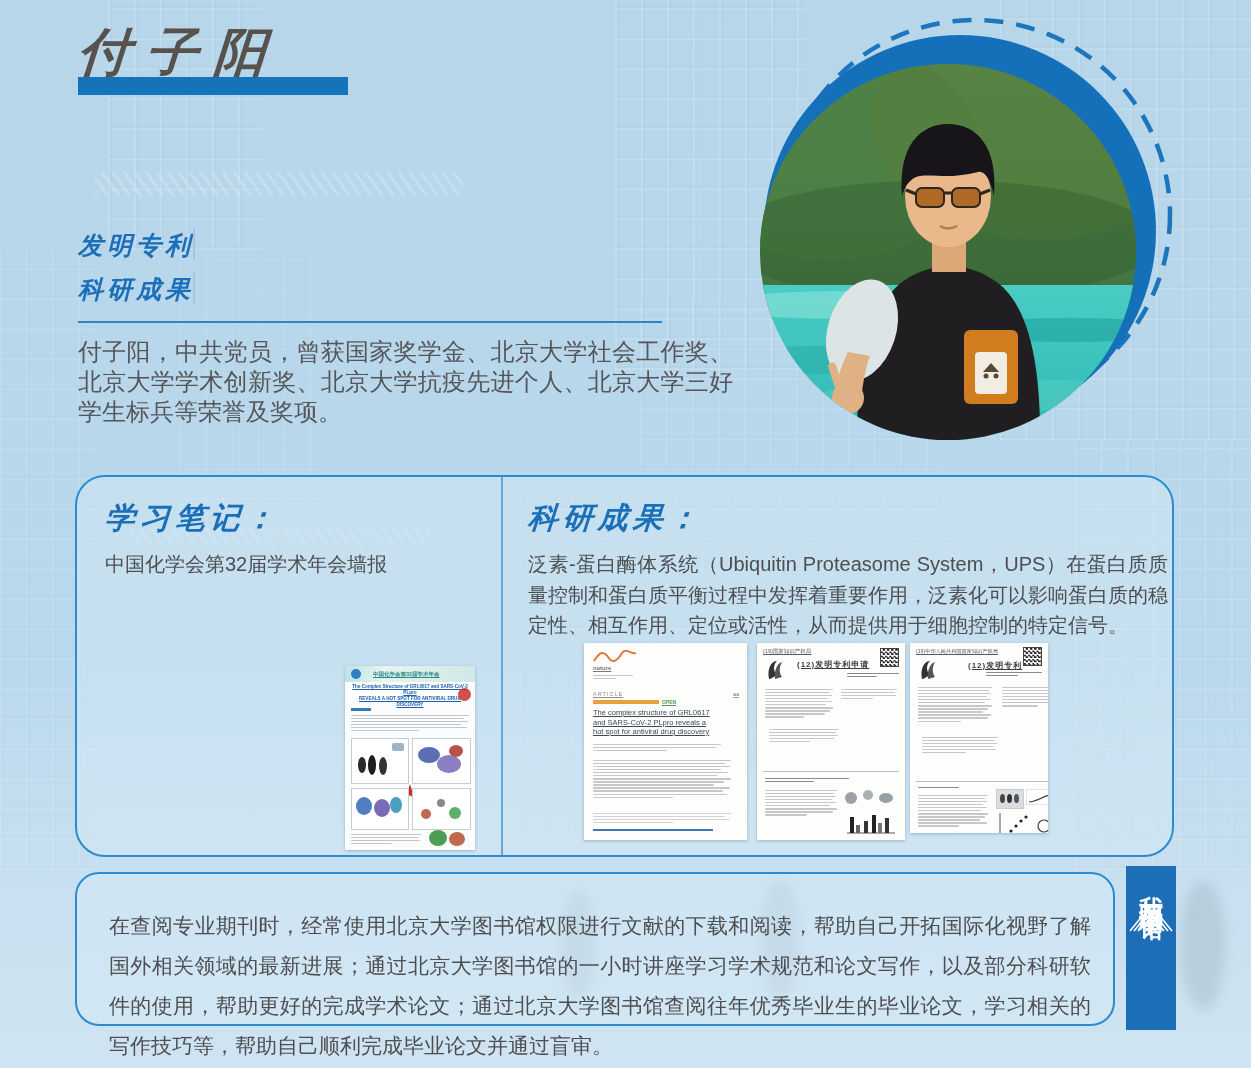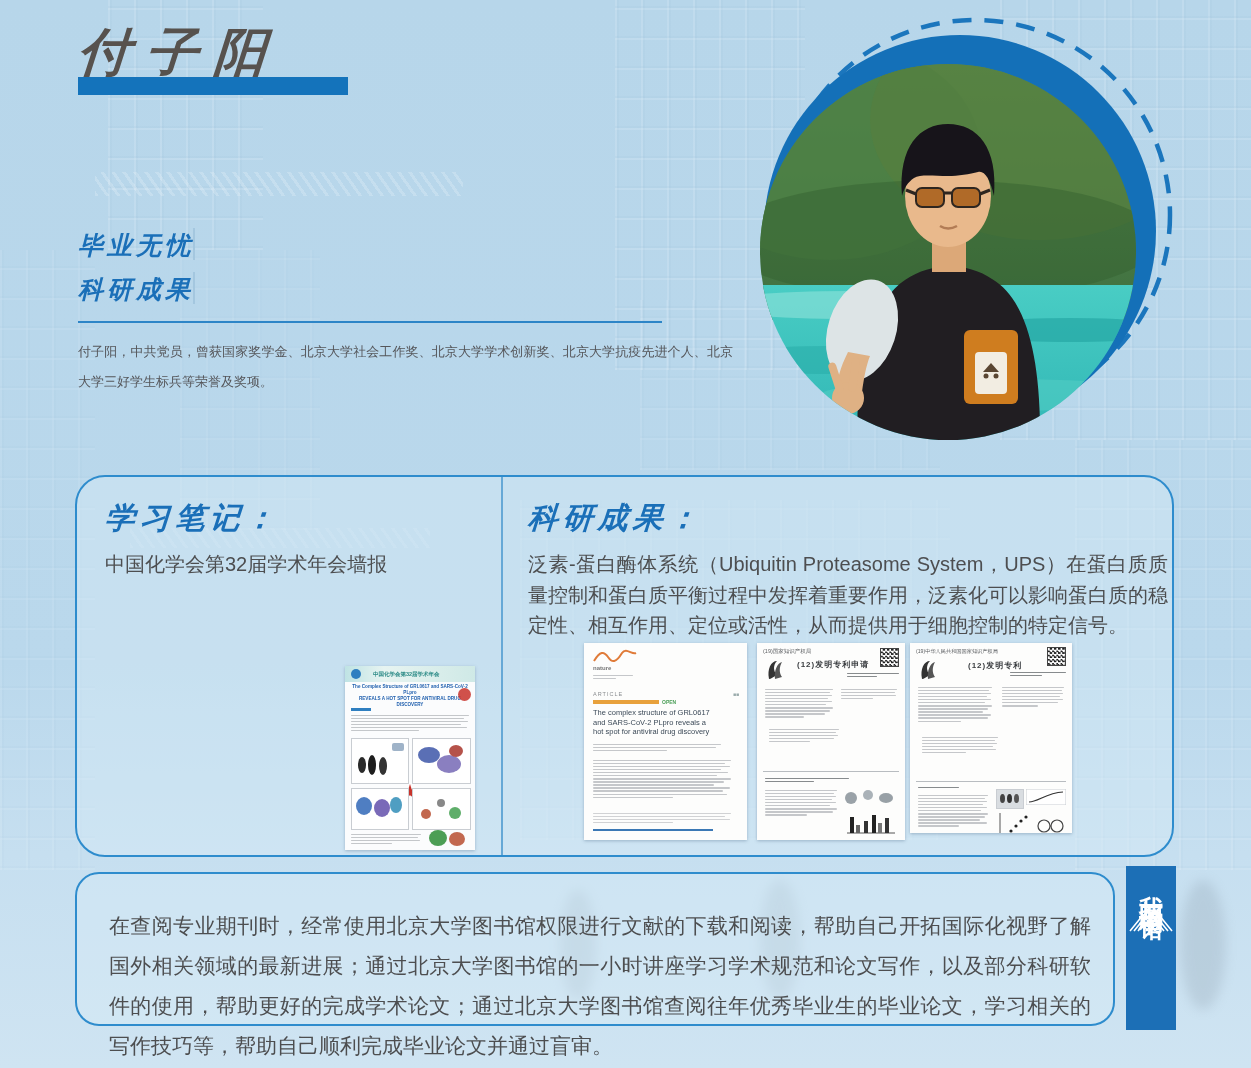--- a/index.html
+++ b/index.html
@@ -16,21 +16,21 @@
   .blob{position:absolute;border-radius:50%;filter:blur(6px);opacity:.22;background:#7d8d9b;pointer-events:none;}
   
   .name{position:absolute;left:78px;top:18px;font-family:"DejaVu Serif",serif;font-style:italic;font-weight:700;
     font-size:52px;color:#57524e;letter-spacing:16px;transform:skewX(-4deg);}
   .name-bar{position:absolute;left:78px;top:77px;width:270px;height:18px;}
   .affil{position:absolute;left:78px;top:120px;font-size:31px;font-weight:700;color:#4a4b4e;line-height:41px;white-space:pre-line;}
   .rowlab{position:absolute;font-family:"DejaVu Serif",serif;font-style:italic;font-weight:700;font-size:25px;color:#1a6fb8;letter-spacing:4px;}
   .rowval{position:absolute;font-family:"DejaVu Serif",serif;font-style:italic;font-size:24px;color:#6e6862;letter-spacing:3px;}
   .vsep{position:absolute;width:2px;height:32px;background:#a4c7df;}
   .hr{position:absolute;left:78px;top:321px;width:584px;height:2px;background:#2d85c7;}
-  .bio{position:absolute;left:78px;top:337px;width:655px;font-size:13px;line-height:30px;color:#55565a;text-align:justify;}
+  .bio{position:absolute;left:78px;top:337px;width:655px;font-size:24px;line-height:30px;color:#55565a;text-align:justify;}
   
   .photo-wrap{position:absolute;left:740px;top:0;width:511px;height:470px;}
   
   .panel{position:absolute;border:2px solid #2e8ccd;background:rgba(214,234,246,.45);}
   .panel.mid{left:75px;top:475px;width:1095px;height:378px;border-radius:30px;}
   .panel.bottom{left:75px;top:872px;width:1036px;height:150px;border-radius:24px;}
   .mid-divider{position:absolute;left:424px;top:0;width:2px;height:100%;background:#66a8d6;}
   .sec-head{position:absolute;font-family:"DejaVu Serif",serif;font-style:italic;font-weight:700;font-size:30px;color:#1a6fb8;letter-spacing:5px;transform:skewX(-4deg);}
   .col-body{position:absolute;font-size:20px;line-height:30.5px;color:#4d4e50;text-align:justify;}
   .lib-text{position:absolute;left:28px;top:28px;width:982px;font-size:21px;line-height:40px;color:#4d4e50;text-align:justify;}
@@ -39,21 +39,21 @@
     display:flex;flex-direction:column;align-items:center;justify-content:flex-start;padding-top:10px;box-sizing:border-box;}
   .banner-text{writing-mode:vertical-rl;text-orientation:upright;color:#fff;font-family:"DejaVu Serif",serif;
     font-weight:700;font-size:24px;letter-spacing:5px;line-height:1;}
   
   .doc{position:absolute;background:#fdfdfc;box-shadow:0 1px 3px rgba(60,90,120,.35);overflow:hidden;box-sizing:border-box;}
   .lines i{display:block;background:#8d9297;opacity:.5;height:2px;margin:2.6px 0;border-radius:1px;}
   .lines.fine i{height:1.4px;margin:1.7px 0;}
   .lines.dark i{background:#5f6468;opacity:.75;}
   .qr{position:absolute;width:17px;height:17px;border:1px solid #444;
     background:conic-gradient(#222 25%,#fff 0 50%,#222 0 75%,#fff 0) 0 0/4.2px 4.2px;}
-  .mini{position:absolute;color:#55585c;}
+  .mini{position:absolute;color:#55585c;text-decoration:underline;}
   .docbar{position:absolute;background:#e8a13c;height:4px;}
   .fig{position:absolute;border:1px solid #c9cdd2;background:#fff;}
   
   .poster{position:absolute;left:345px;top:666px;width:130px;height:184px;background:#fbfcfd;
     box-shadow:0 1px 3px rgba(60,90,120,.35);overflow:hidden;}
   .p-band{position:absolute;left:0;top:0;width:100%;height:16px;background:linear-gradient(90deg,#bfe3e4,#e7f4f1 30%,#cfe9e6);}
   .p-title{position:absolute;left:5px;top:18px;width:120px;font-size:4.6px;font-weight:700;color:#1f5fae;text-align:center;line-height:6px;}
   .seal{position:absolute;border-radius:50%;}
   .blotch{position:absolute;border-radius:50%;}
   .starburst{position:absolute;width:16px;height:16px;background:#c8332b;
@@ -74,21 +74,21 @@
   <div class="grid" style="left:520px;top:500px;width:430px;height:340px;opacity:.3;"></div>
   <div class="hatch" style="left:95px;top:172px;width:368px;height:24px;"></div>
   <div class="hatch" style="left:130px;top:528px;width:300px;height:20px;opacity:.3;"></div>
   <div class="blob" style="left:560px;top:890px;width:36px;height:110px;"></div>
   <div class="blob" style="left:760px;top:880px;width:40px;height:120px;"></div>
   <div class="blob" style="left:1180px;top:880px;width:46px;height:130px;"></div>
 
   <div class="name">付子阳</div>
   <div class="name-bar" style="background:#1473bb;"></div>
 
-  <div class="rowlab" style="left:78px;top:229px;">毕业无忧</div>
+  <div class="rowlab" style="left:78px;top:229px;">发明专利</div>
   <div class="vsep" style="left:193px;top:228px;"></div>
 
   <div class="rowlab" style="left:78px;top:273px;">科研成果</div>
   <div class="vsep" style="left:193px;top:272px;"></div>
 
   <div class="hr"></div>
   <p class="bio" style="margin:0;">付子阳，中共党员，曾获国家奖学金、北京大学社会工作奖、北京大学学术创新奖、北京大学抗疫先进个人、北京大学三好学生标兵等荣誉及奖项。</p>
 
   <div class="photo-wrap">
     <svg width="511" height="470" viewBox="0 0 511 470">
@@ -317,21 +317,21 @@
       <line x1="2" y1="24" x2="50" y2="24" stroke="#555" stroke-width="1"></line>
       <rect x="5" y="8" width="4" height="16" fill="#222"></rect>
       <rect x="11" y="16" width="4" height="8" fill="#666"></rect>
       <rect x="19" y="12" width="4" height="12" fill="#333"></rect>
       <rect x="27" y="6" width="4" height="18" fill="#222"></rect>
       <rect x="33" y="14" width="4" height="10" fill="#777"></rect>
       <rect x="40" y="9" width="4" height="15" fill="#333"></rect>
     </svg>
   </div>
 
-  <div class="doc" style="left:910px;top:643px;width:162px;height:190px;padding-left:28px;">
+  <div class="doc" style="left:910px;top:643px;width:138px;height:190px;padding-left:28px;">
     <div class="mini" style="left:6px;top:5px;font-size:5.2px;color:#5a5d60;">(19)中华人民共和国国家知识产权局</div>
     <div class="qr" style="right:6px;top:4px;"></div>
     <div class="mini" style="left:58px;top:17px;font-size:8px;font-weight:700;color:#3a3d40;letter-spacing:1px;">(12)发明专利</div>
     <svg width="18" height="22" style="position:absolute;left:8px;top:16px;">
       <path d="M4,20 C2,10 6,2 12,2 C8,6 8,12 12,16 C8,18 6,20 4,20 Z" fill="#333"></path>
       <path d="M10,20 C9,12 12,4 17,3 C14,8 14,14 17,18 Z" fill="#555"></path>
     </svg>
     <div class="lines fine dark" style="position:absolute;right:6px;top:27px;width:56px;">
         <i style="width: 100%;"></i>
         <i style="width: 58%;"></i>

